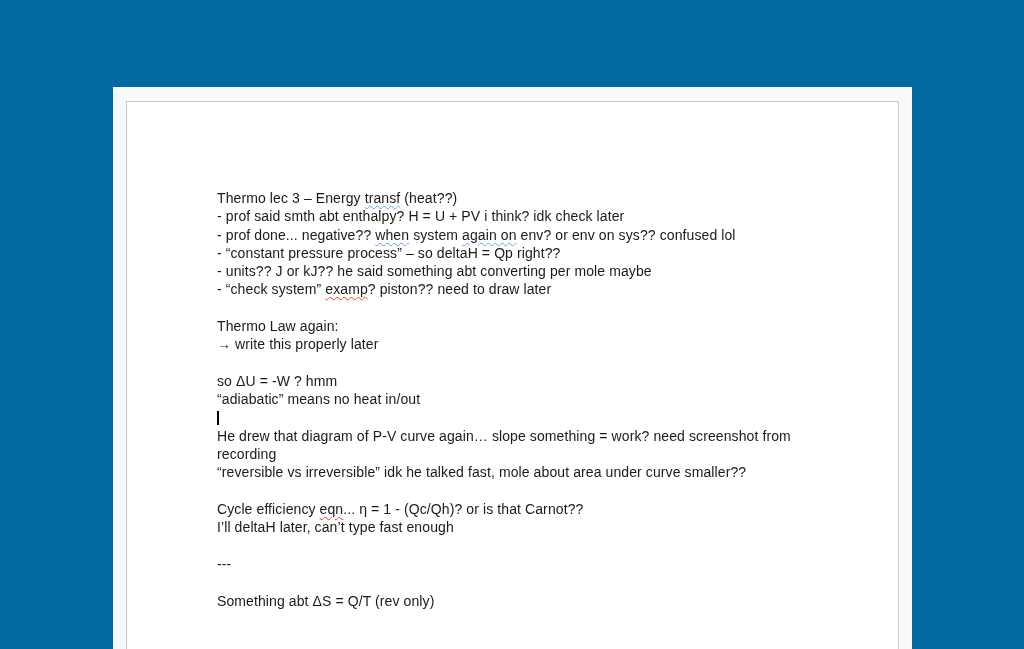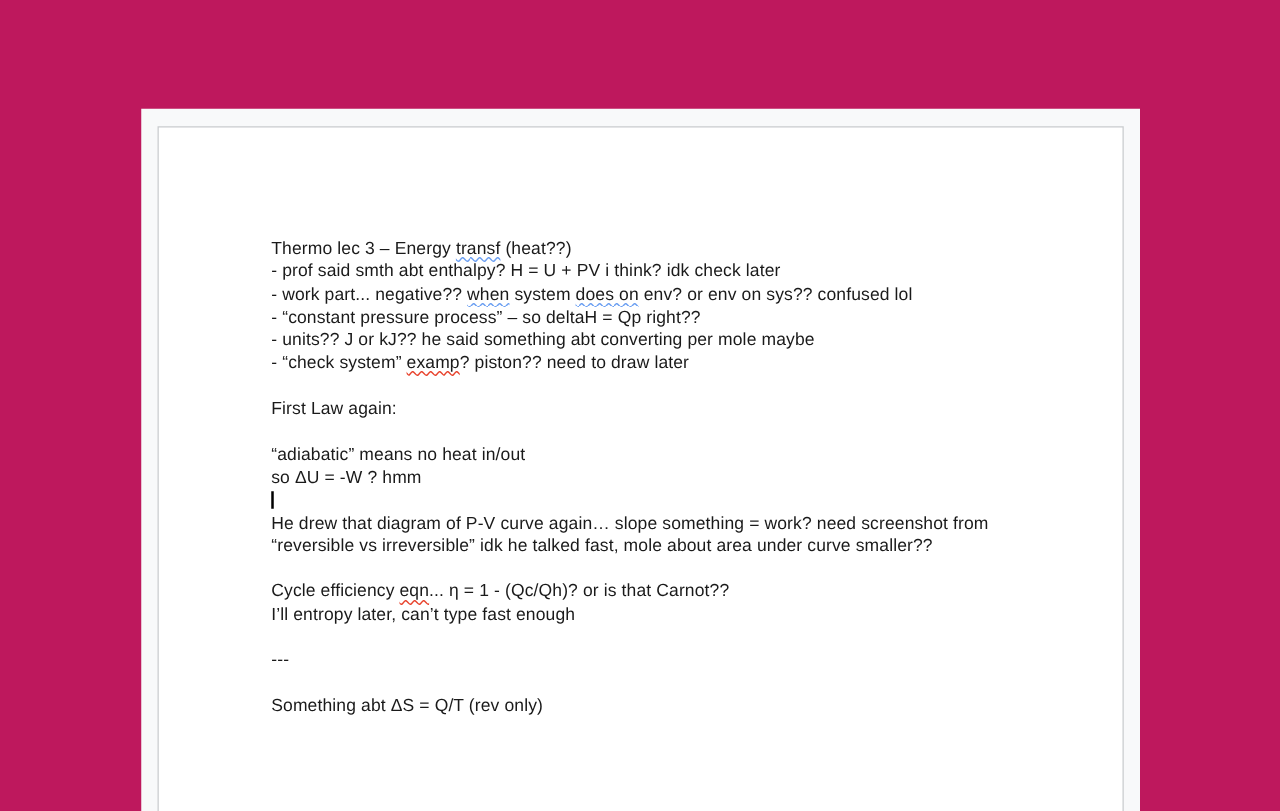--- a/index.html
+++ b/index.html
@@ -8,21 +8,21 @@
     width: 1024px;
     height: 649px;
     overflow: hidden;
     background: #f2ede6;
     font-family: "Liberation Sans", "DejaVu Sans", sans-serif;
   }
   .desktop {
     position: relative;
     width: 1024px;
     height: 649px;
-    background: #be185d;
+    background: #0369a1;
   }
   .editor-canvas {
     position: absolute;
     left: 113px;
     top: 87px;
     width: 799px;
     height: 562px;
     background: #f8f9fa;
   }
   .document-page {
@@ -74,35 +74,37 @@
 </style>
 </head>
 <body>
 
 <div class="desktop">
   <div class="editor-canvas">
     <div class="document-page">
       <div class="text-layer">
           <div class="line"><span>Thermo lec 3 – Energy </span><span class="sq-blue">transf</span><span> (heat??)</span></div>
           <div class="line"><span>- prof said smth abt enthalpy? H = U + PV i think? idk check later</span></div>
-          <div class="line"><span>- work part... negative?? </span><span class="sq-blue">when</span><span> system </span><span class="sq-blue">does on</span><span> env? or env on sys?? confused lol</span></div>
+          <div class="line"><span>- prof done... negative?? </span><span class="sq-blue">when</span><span> system </span><span class="sq-blue">again on</span><span> env? or env on sys?? confused lol</span></div>
           <div class="line"><span>- “constant pressure process” – so deltaH = Qp right??</span></div>
           <div class="line"><span>- units?? J or kJ?? he said something abt converting per mole maybe</span></div>
           <div class="line"><span>- “check system” </span><span class="sq-red">examp</span><span>? piston?? need to draw later</span></div>
           <div class="line"></div>
-          <div class="line"><span>First Law again:</span></div>
+          <div class="line"><span>Thermo Law again:</span></div>
+          <div class="line"><span>→ write this properly later</span></div>
           <div class="line"></div>
+          <div class="line"><span>so ΔU = -W ? hmm</span></div>
           <div class="line"><span>“adiabatic” means no heat in/out</span></div>
-          <div class="line"><span>so ΔU = -W ? hmm</span></div>
           <div class="line"><span class="caret"></span></div>
           <div class="line"><span>He drew that diagram of P-V curve again… slope something = work? need screenshot from</span></div>
+          <div class="line"><span>recording</span></div>
           <div class="line"><span>“reversible vs irreversible” idk he talked fast, mole about area under curve smaller??</span></div>
           <div class="line"></div>
           <div class="line"><span>Cycle efficiency </span><span class="sq-red">eqn</span><span>... η = 1 - (Qc/Qh)? or is that Carnot??</span></div>
-          <div class="line"><span>I’ll entropy later, can’t type fast enough</span></div>
+          <div class="line"><span>I’ll deltaH later, can’t type fast enough</span></div>
           <div class="line"></div>
           <div class="line"><span>---</span></div>
           <div class="line"></div>
           <div class="line"><span>Something abt ΔS = Q/T (rev only)</span></div>
         </div>
     </div>
   </div>
 </div>
 
 </body></html>

